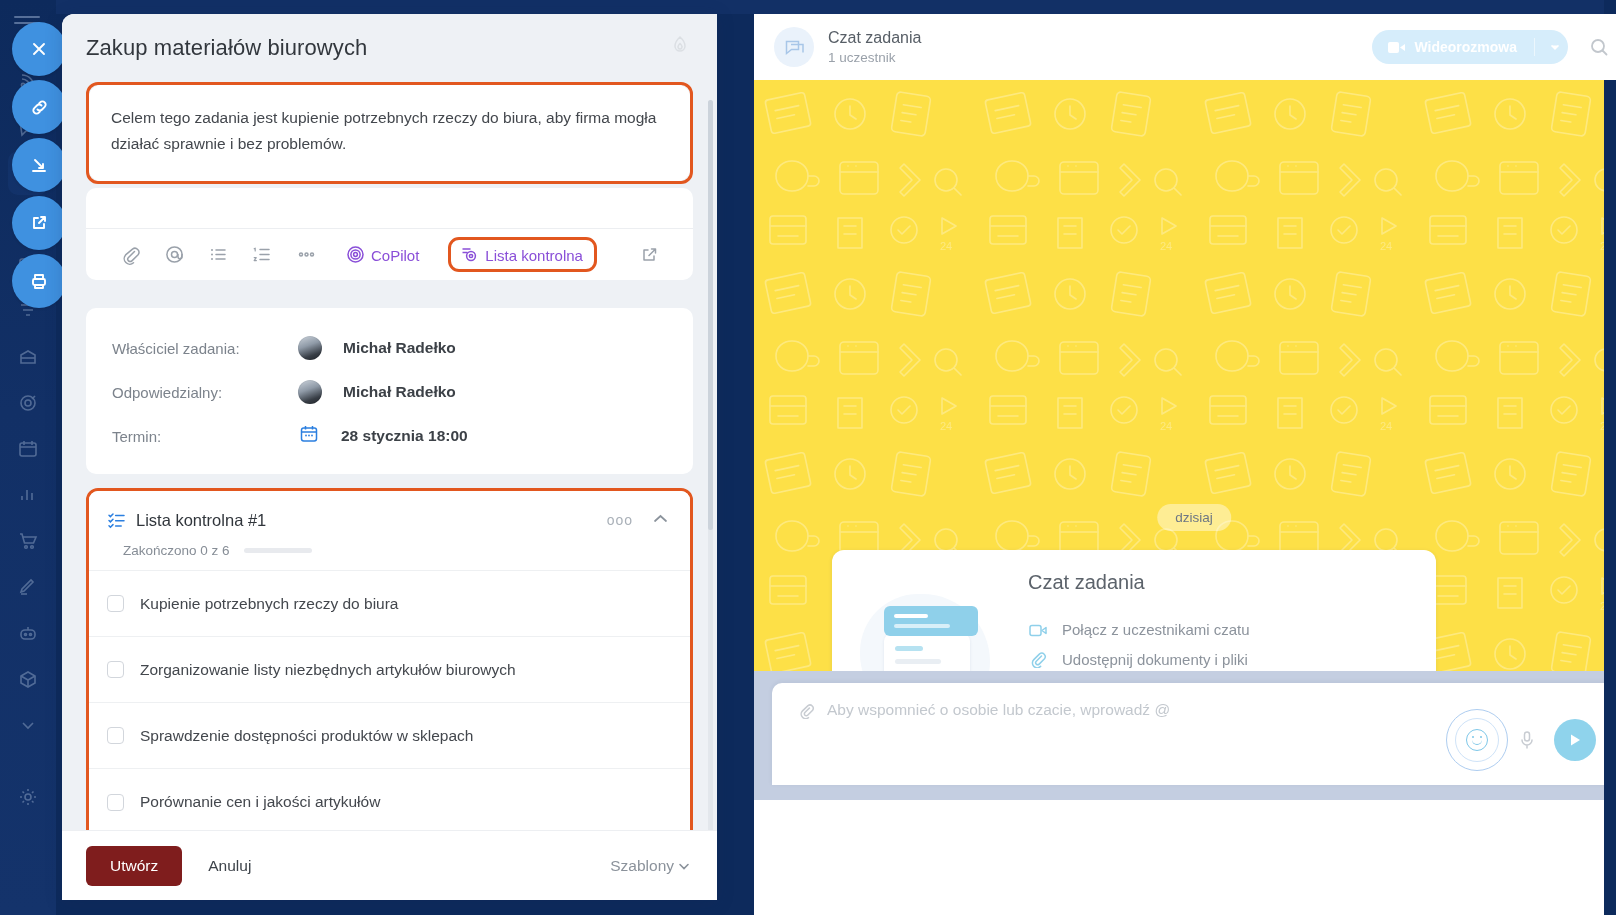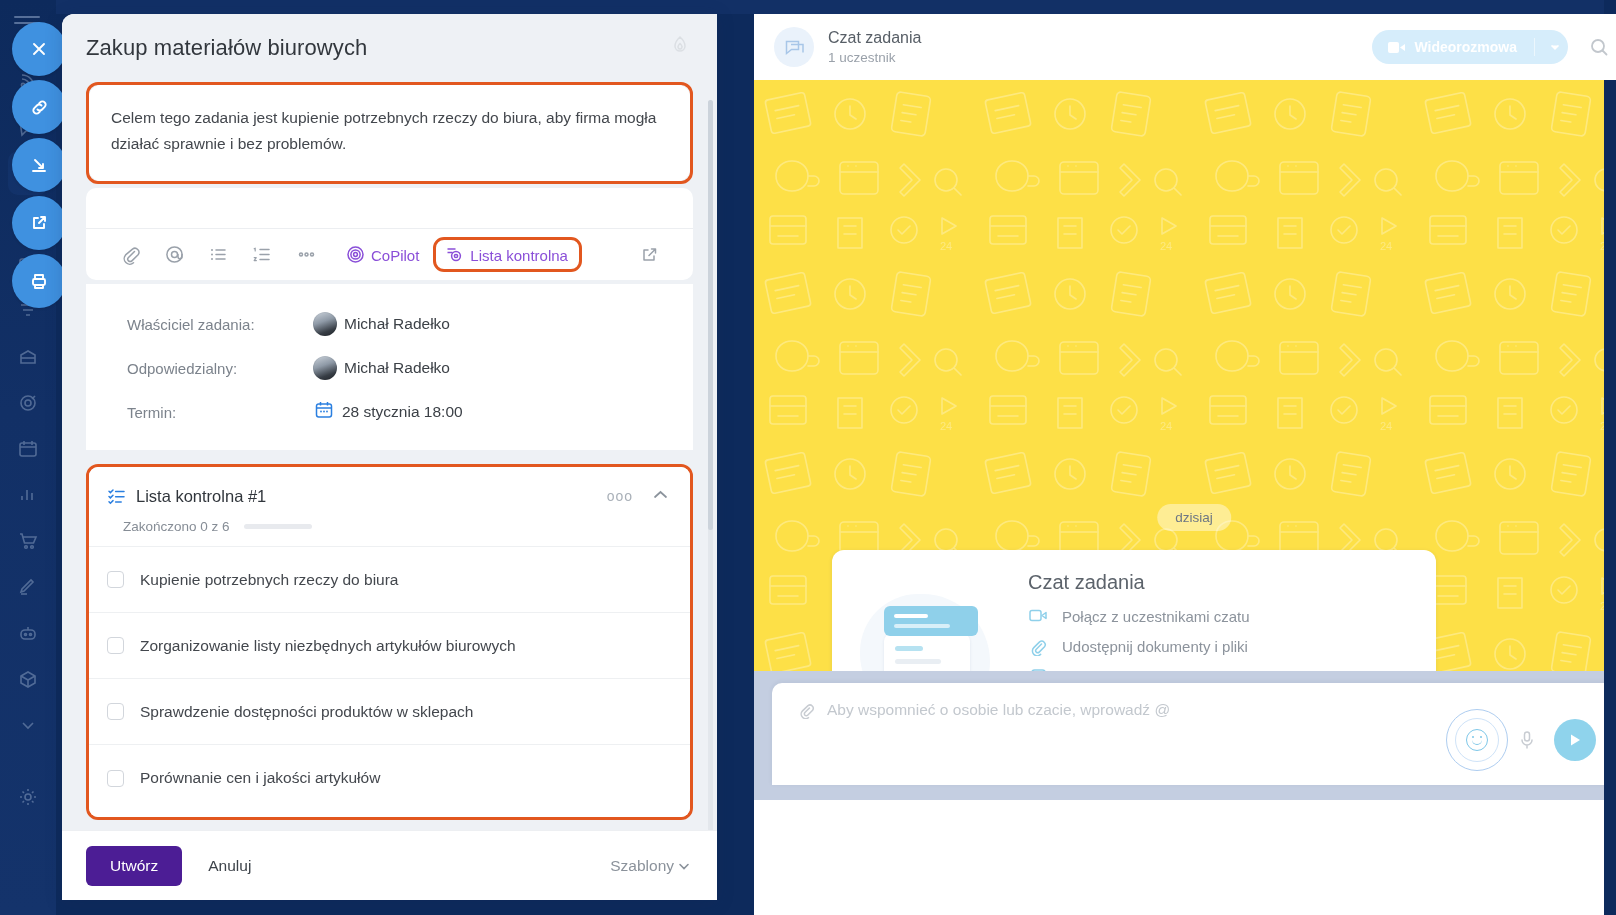--- a/index.html
+++ b/index.html
@@ -89,31 +89,31 @@
     border-top:1px solid #eceef1;
   }
   .tb-ic { width:44px; height:40px; display:flex; align-items:center; justify-content:center; }
   .tb-ic svg { stroke:#9aa1aa; fill:none; stroke-width:1.5; stroke-linecap:round; stroke-linejoin:round; }
   .tb-item {
     display:flex; align-items:flex-end; gap:6px; padding:4px 6px; color:#8a4fd8;
     font-size:15px; white-space:nowrap;
   }
   .tb-item svg { stroke:#8a4fd8; fill:none; stroke-width:1.5; }
   .tb-hl {
-    border:3px solid #e2571f; border-radius:11px; padding:5px 11px 5px 9px; margin-left:8px;
+    border:3px solid #e2571f; border-radius:11px; padding:5px 11px 5px 9px; margin-left:23px;
   }
   .tb-spacer { flex:1; }
 
   
   .people-card {
-    background:#fff; border-radius:0; margin-top:4px; padding:18px 24px 16px 41px;
+    background:#fff; border-radius:10px; margin-top:28px; padding:18px 24px 16px 26px;
   }
   .prow { display:flex; align-items:center; height:44px; }
   .plabel { width:186px; font-size:15px; color:#7c838c; }
-  .pval { display:flex; align-items:center; gap:7px; font-size:15.5px; color:#3c4147; }
+  .pval { display:flex; align-items:center; gap:21px; font-size:15.5px; color:#3c4147;font-weight:bold; }
   .avatar {
     width:24px; height:24px; border-radius:50%;
     background:linear-gradient(160deg,#cfd6de 0%,#8f9aa7 40%,#373d45 75%,#20242a 100%);
     flex:none; box-shadow:inset 0 0 0 1px rgba(0,0,0,.05);
   }
   .cal-ic { flex:none; }
 
   
   .check-wrap { margin-top:14px; border-radius:12px; }
   .check-card { background:#fff; border-radius:9px; padding:14px 0 6px 0; }
@@ -134,21 +134,21 @@
   .cbox { width:17px; height:17px; border:1px solid #d2d6dc; border-radius:4px; flex:none; background:#fff; }
   .citem-label { font-size:15.5px; color:#43474d; }
 
   
   .dialog-foot {
     position:absolute; left:0; bottom:0; width:655px; height:70px;
     background:#fff; display:flex; align-items:center; padding:0 26px 0 24px;
     border-top:1px solid #edeff2;
   }
   .btn-primary {
-    background:#4c1d95; color:#fff; border:none; border-radius:6px;
+    background:#7f1d1d; color:#fff; border:none; border-radius:6px;
     height:40px; padding:0 24px; font-size:15.5px; font-family:inherit; cursor:pointer;
   }
   .btn-plain {
     background:none; border:none; color:#3d434a; font-size:15.5px; font-family:inherit;
     margin-left:26px; cursor:pointer;
   }
   .foot-spacer { flex:1; }
   .templates { display:flex; align-items:center; gap:3px; color:#8b929b; font-size:15.5px; }
   .templates svg { stroke:#8b929b; fill:none; stroke-width:1.6; stroke-linecap:round; }
 
@@ -219,21 +219,21 @@
   .illu-head {
     position:absolute; left:52px; top:56px; width:94px; height:30px;
     background:#8fd0ea; border-radius:6px; padding:8px 10px;
   }
   .illu-head i { display:block; height:4px; border-radius:2px; background:#fff; }
   .illu-head i:first-child { width:34px; margin-bottom:6px; }
   .illu-head i:last-child { width:56px; background:rgba(255,255,255,.65); }
 
   .empty-right { flex:1; padding:2px 20px 0 0; }
   .empty-title { font-size:20px; color:#5c636b; margin-bottom:14px; }
-  .feat { display:flex; align-items:flex-start; gap:14px; height:30px; }
+  .feat { display:flex; align-items:flex-end; gap:14px; height:30px; }
   .feat-ic { width:20px; display:flex; justify-content:center; }
   .feat-ic svg { stroke:#8fd0ea; fill:none; stroke-width:1.5; stroke-linecap:round; stroke-linejoin:round; }
   .feat-label { font-size:15px; color:#8c939c; }
 
   
   .msgbar {
     position:absolute; left:0; bottom:0; width:880px; height:129px;
     background:#c4cee1;
   }
   .msgbox {

